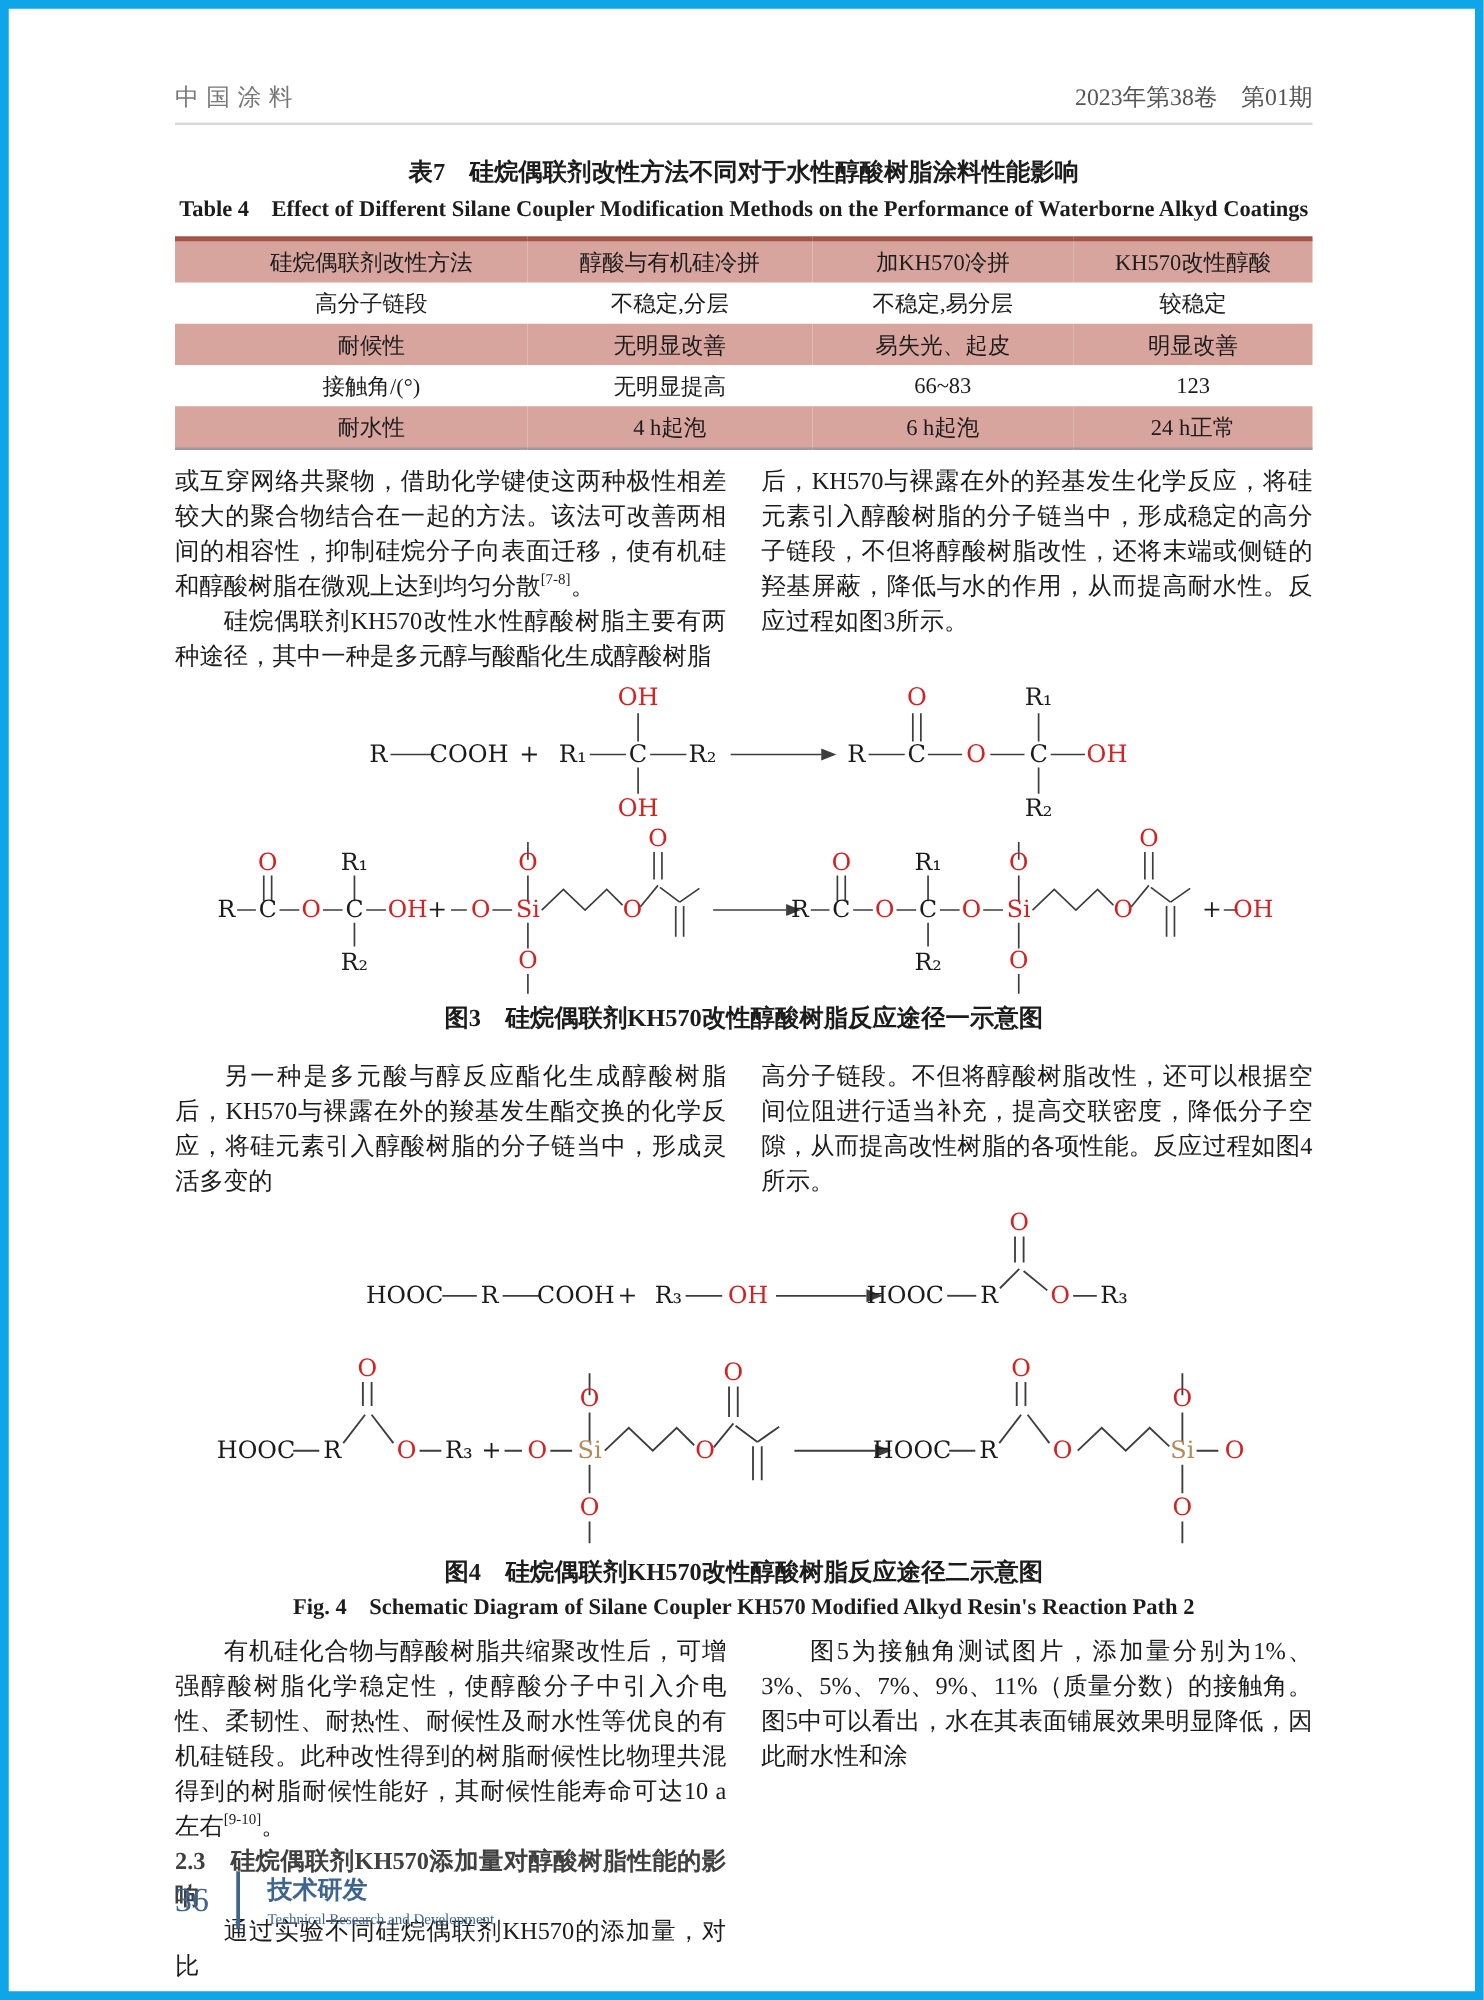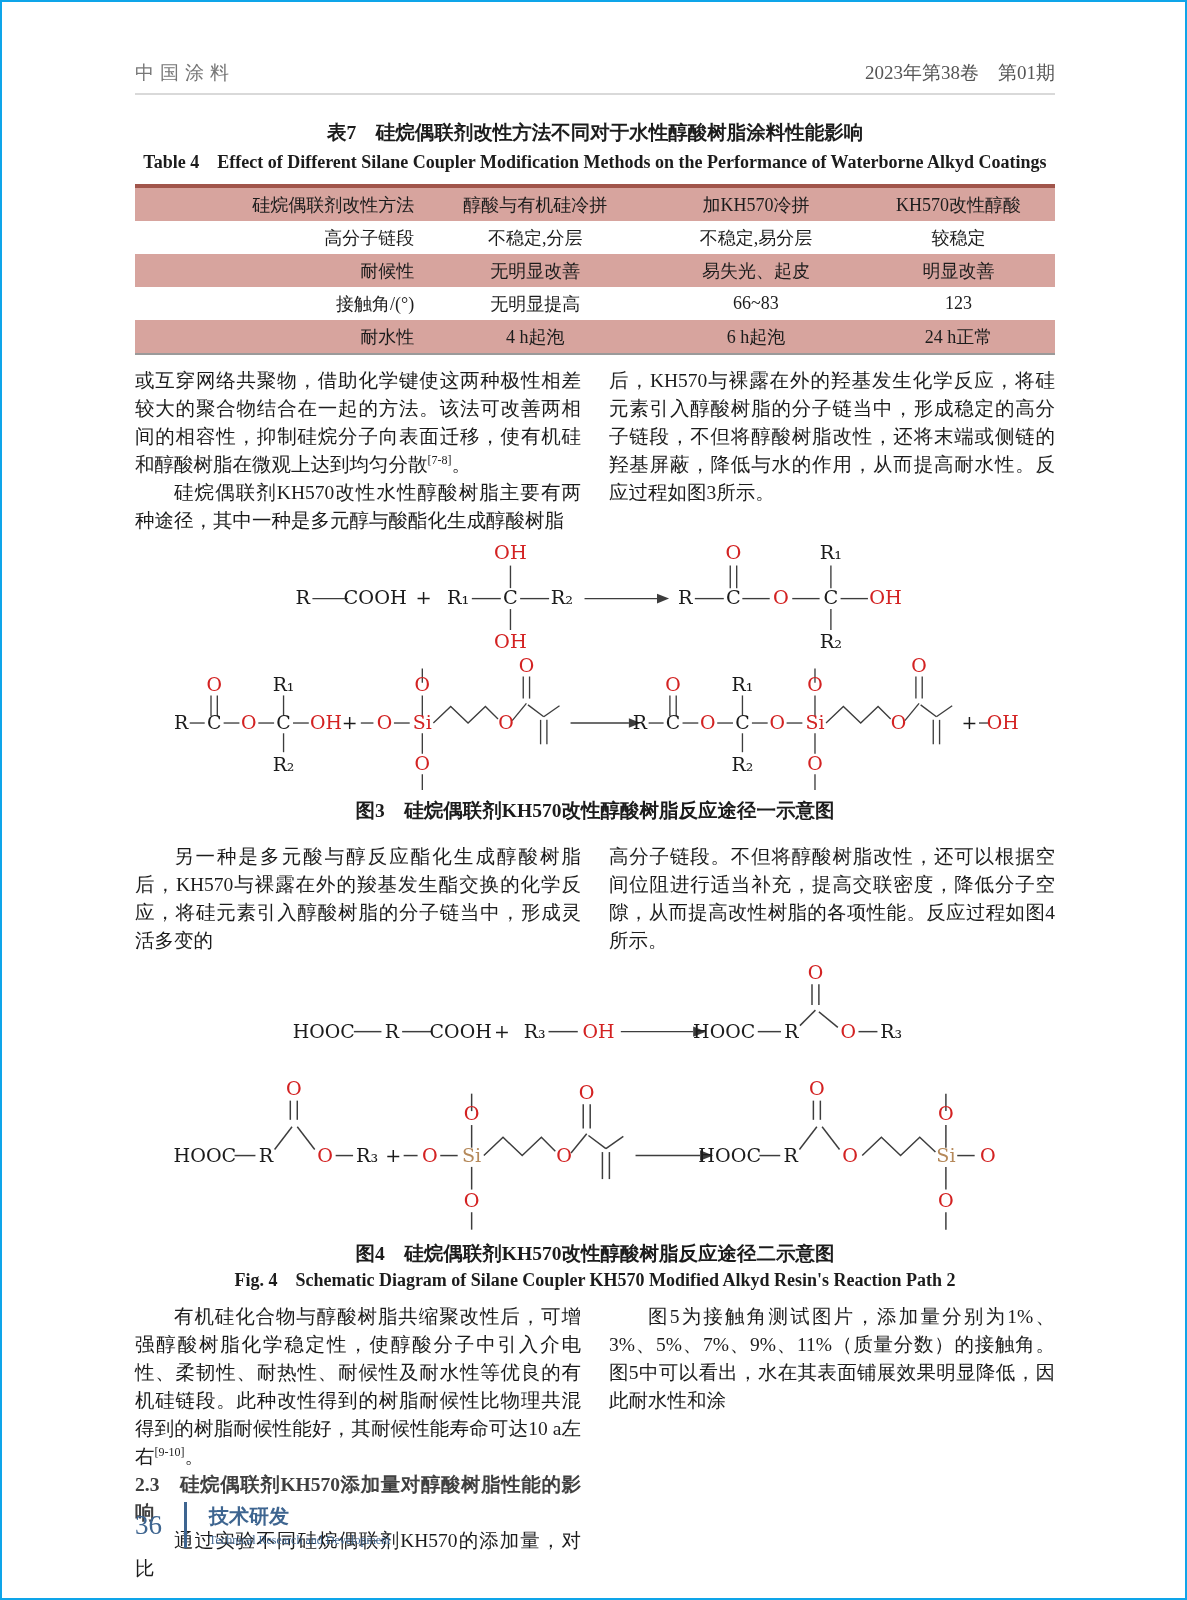--- a/index.html
+++ b/index.html
@@ -1,35 +1,35 @@
 <!DOCTYPE html>
 <html><head>
 <meta charset="utf-8">
 <style>
   html,body{margin:0;padding:0;background:#e8e8e8;}
   .page{
     position:relative;width:1187px;height:1600px;margin:0 auto;background:#fff;
-    border:2px solid #0ea5e9;box-sizing:border-box;
+    border:7px solid #0ea5e9;box-sizing:border-box;
     padding:58px 130px 0 133px;
     font-family:"Liberation Serif","DejaVu Serif",serif;color:#1c1c1c;
   }
   
   .page-header{display:flex;justify-content:space-between;align-items:flex-end;font-size:19px;}
   .journal{color:#777;letter-spacing:6px;}
   .issue{color:#555;}
   .header-rule{border-bottom:2px solid #d9d9d9;margin-top:7px;}
   
   .tbl-title-cn{margin-top:24px;text-align:center;font-weight:bold;font-size:19.5px;}
   .tbl-title-en{margin-top:4px;text-align:center;font-weight:bold;font-size:18px;}
   
   table.t7{width:100%;border-collapse:collapse;margin-top:10px;font-size:18px;
     border-top:4px solid #a1554b;border-bottom:2px solid #9a9a9a;}
   table.t7 td{height:29px;padding:2px 6px;text-align:center;}
   table.t7 tr.pink{background:#d7a49e;}
-  table.t7 td:first-child{text-align:right;padding-left:38px;width:31%;}
+  table.t7 td:first-child{text-align:center;padding-left:38px;width:31%;}
   table.t7 td:nth-child(2){width:25%;}
   table.t7 td:nth-child(3){width:23%;}
   
   .cols{display:flex;gap:28px;}
   .col{flex:1;min-width:0;}
   .col p{margin:0;font-size:19.5px;line-height:28px;text-align:justify;}
   .indent{text-indent:2em;}
   sup.ref{font-size:12px;line-height:0;}
   .b1{margin-top:12px;gap:28px;} .b2{margin-top:21px;justify-content:center;} .b3{margin-top:12px;}
   .sec-head{font-weight:bold;color:#404040;font-size:19.5px;line-height:28px;}

